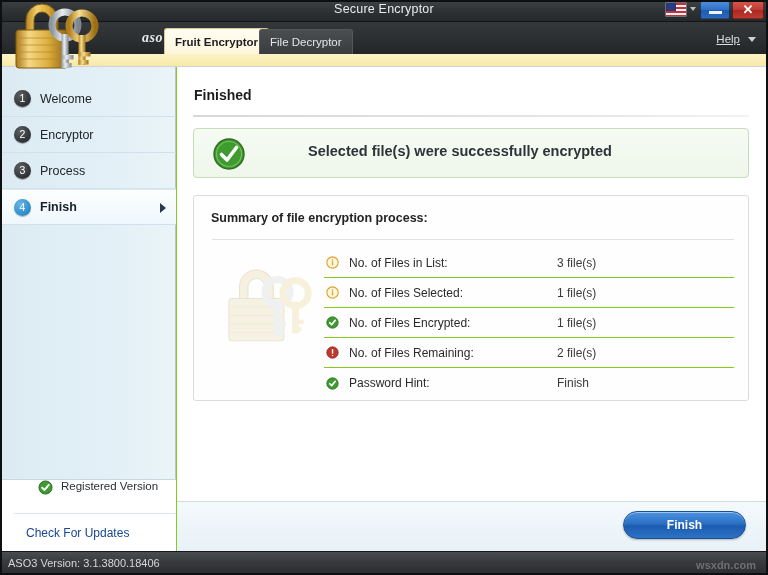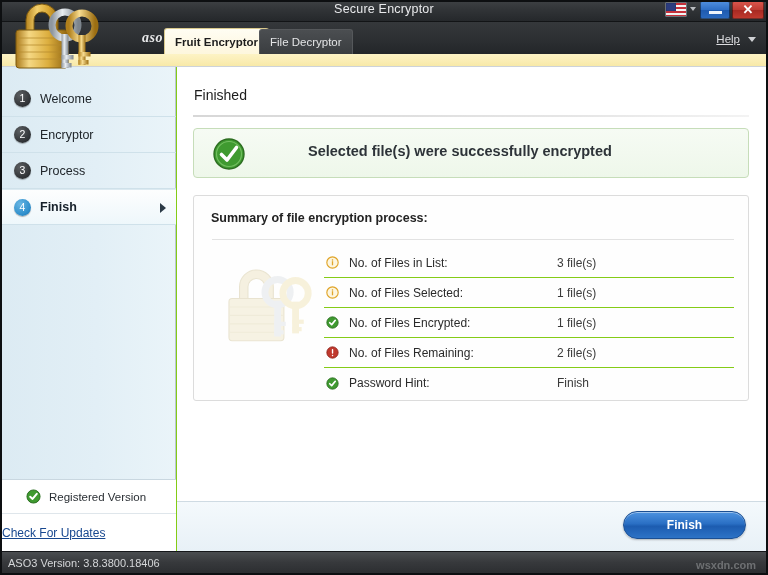--- a/index.html
+++ b/index.html
@@ -143,34 +143,34 @@
   .nav-item.active .nav-label { font-weight: bold; color: #16202a; }
   .nav-arrow {
     position: absolute; right: 10px; top: 13px;
     width: 0; height: 0; border-top: 5px solid transparent;
     border-bottom: 5px solid transparent; border-left: 6px solid #2b3a46;
   }
   .side-bottom {
     position: absolute; left: 0; bottom: 0; width: 174px; height: 72px;
     background: #fff; border-top: 1px solid #c9d7e0;
   }
-  .reg-row { position: relative; height: 34px; display: flex; align-items: center;
-    border-bottom: 1px solid #dfe6eb; }
+  .reg-row { position: relative; height: 34px; display: flex; 
+    border-bottom: 1px solid #dfe6eb; margin-left: 12px; }
   .reg-label { margin-left: 8px; font-size: 11.5px; color: #2a2f34; }
   .upd-row { position: relative; height: 37px; display: flex; align-items: center; }
-  .upd-link { font-size: 12px; color: #17478f; text-decoration: underline; }
+  .upd-link { margin-left: 24px; font-size: 12px; color: #17478f; }
 
   
   .content {
     position: absolute; left: 177px; top: 67px; width: 589px; height: 434px;
     background: #ffffff;
   }
   .page-title {
     position: absolute; left: 17px; top: 20px;
-    font-size: 14px; font-weight: normal; color: #1c1c1c; text-align: center;
+    font-size: 14px; font-weight: bold; color: #1c1c1c; text-align: center;
   }
   .title-rule {
     position: absolute; left: 16px; top: 48px; width: 556px; height: 2px;
     background: linear-gradient(to right,#d7d7d7 0%, #e6e6e6 70%, #f3f3f3 100%);
   }
 
   .banner {
     position: absolute; left: 16px; top: 61px; width: 556px; height: 50px;
     background: linear-gradient(to bottom,#f6fbf4 0%,#eef7ea 100%);
     border: 1px solid #c6ddb9; border-radius: 4px;
@@ -463,19 +463,19 @@
 
       </div>
     </div>
   </div>
 
   <div class="footerbar">
     <div class="btn-finish">Finish</div>
   </div>
 
   <div class="statusbar">
-    <div class="version">ASO3 Version: 3.8.3800.18406</div>
+    <div class="version">ASO3 Version: 3.1.3800.18406</div>
     <div class="watermark">SYSTWEAK</div>
     <div class="watermark2">wsxdn.com</div>
   </div>
 
   <div class="frame-edge"></div>
 </div>
 
 </body></html>

